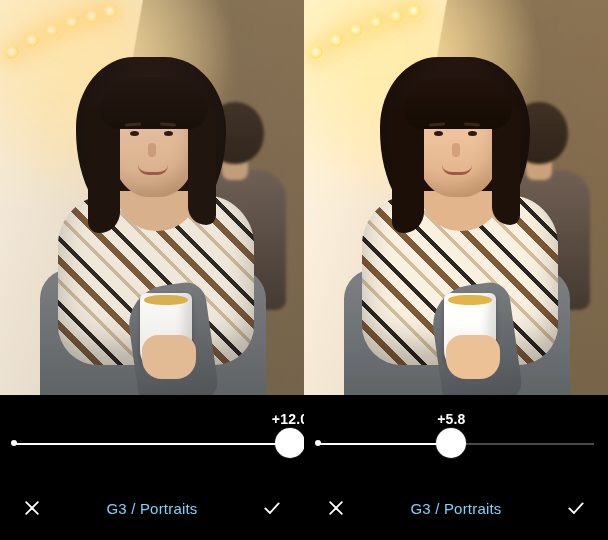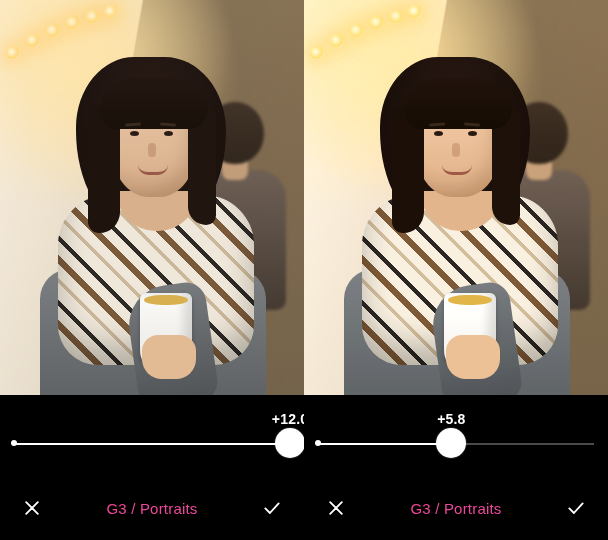--- a/index.html
+++ b/index.html
@@ -205,21 +205,21 @@
     left: 0; right: 0; bottom: 18px;
     display: flex;
     align-items: center;
     justify-content: space-between;
     padding: 0 18px;
   }
   .label {
     flex: 1 1 auto;
     text-align: center;
     font-size: 15px;
-    color: #ec4899;
+    color: #7dd3fc;
     letter-spacing: 0.2px;
   }
   .icon-btn {
     width: 28px; height: 28px;
     display: inline-flex; align-items: center; justify-content: center;
     color: #fff;
     cursor: pointer;
   }
   .icon-btn svg { width: 20px; height: 20px; stroke: #fff; stroke-width: 2.2; fill: none; stroke-linecap: round; stroke-linejoin: round; } 
 </style>

